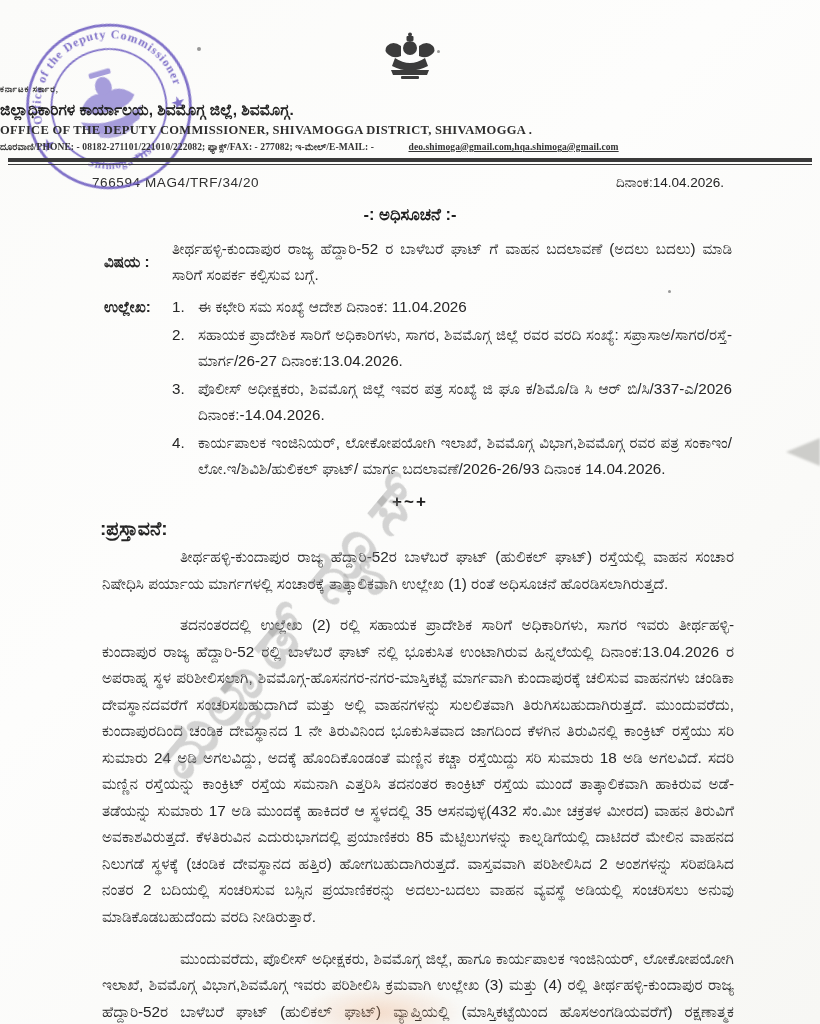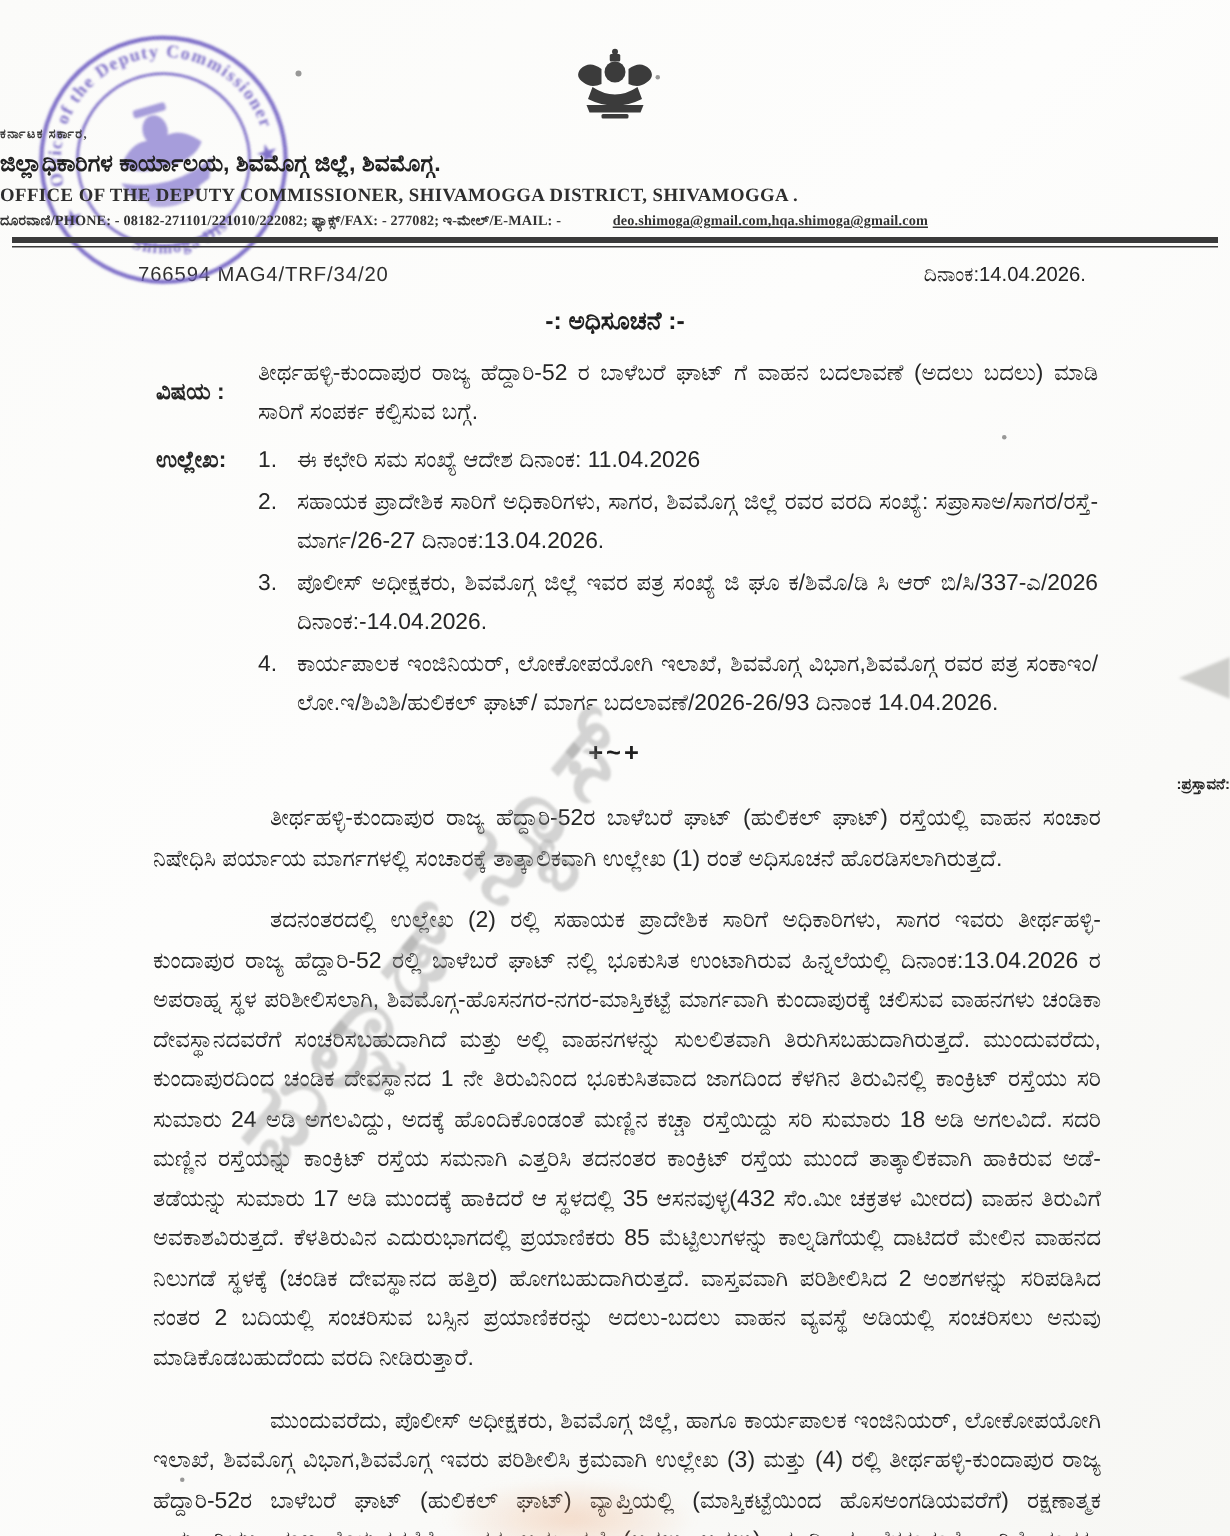--- a/index.html
+++ b/index.html
@@ -71,21 +71,21 @@
   .subject{display:flex;margin-top:12px;align-items:center;}
   .subject .lbl{width:64px;flex:none;font-weight:bold;}
   .subject .txt{flex:1;text-align:justify;padding-left:4px;}
   .refs{display:flex;margin-top:6px;}
   .refs .lbl{width:64px;flex:none;font-weight:bold;}
   .refs ol{list-style:none;margin:0;padding:0 0 0 4px;flex:1;}
   .refs li{display:flex;margin-bottom:2px;}
   .refs li .num{width:26px;flex:none;}
   .refs li .txt{flex:1;text-align:justify;}
   .separator{text-align:center;font-size:17px;font-weight:bold;letter-spacing:2px;margin-top:8px;color:#1e1e1e;}
-  .preamble-label{padding:6px 0 0 100px;font-size:10px;font-weight:bold;color:#242424;text-align:right;}
+  .preamble-label{padding:6px 0 0 100px;font-size:19px;font-weight:bold;color:#242424;}
   .para{
     padding:0 86px 0 102px;font-size:15.3px;line-height:26.5px;color:#262626;
     text-align:justify;text-indent:78px;margin-top:4px;
   }
 </style>
 </head>
 <body>
 
 <div class="page">
 

